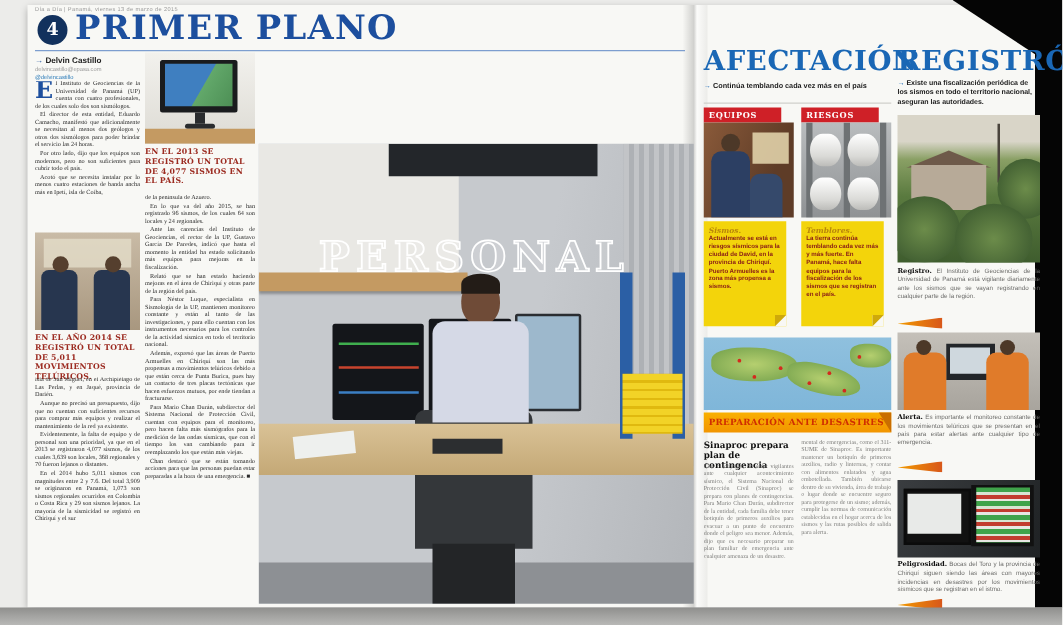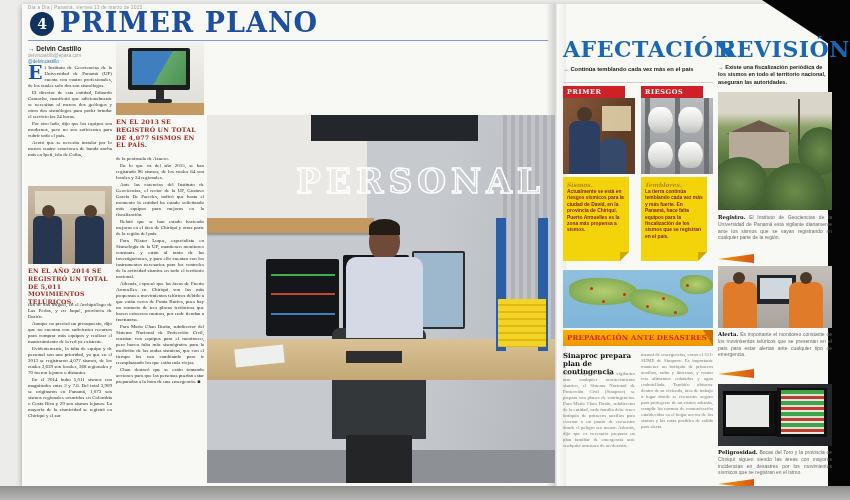--- a/index.html
+++ b/index.html
@@ -69,22 +69,22 @@
   .ph-main .folders{position:absolute;left:83.5%;top:50%;width:14%;height:13%;background:repeating-linear-gradient(#f2d327 0 5px,#e0b90f 5px 7px);}
   .ph-main .chairback{position:absolute;left:36%;top:58%;width:27%;height:30%;background:#34373a;border-radius:8px 8px 0 0;}
   .ph-main .chairbase{position:absolute;left:40%;top:87%;width:19%;height:13%;background:#232527;}
   .ph-main .head{position:absolute;left:46.5%;top:29%;width:9%;height:10.5%;background:#6f4b37;border-radius:50% 50% 45% 45%;}
   .ph-main .hair{position:absolute;left:46.5%;top:28.2%;width:9%;height:4.5%;background:#231c17;border-radius:50% 50% 0 0;}
   .ph-main .shirt{position:absolute;left:40%;top:38.5%;width:22%;height:22%;background:#d5d9e6;border-radius:10px 10px 0 0;}
   .ph-main .floor{position:absolute;left:0;top:91%;width:100%;height:9%;background:#8d9094;}
   
   .head-band{left:207px;top:127px;width:258px;height:46px;background:#0f86c8;}
   .head-band span{display:block;font:bold 33px/46px "DejaVu Serif",serif;color:#fff;letter-spacing:5px;padding-left:8px;white-space:nowrap;}
-  .head-outline{left:255px;top:160px;width:300px;font:bold 33px/44px "DejaVu Serif",serif;letter-spacing:5px;
-                color:rgba(255,255,255,.12);-webkit-text-stroke:1.4px #ffffff;white-space:nowrap;margin-left:41px;}
+  .head-outline{left:255px;top:184px;width:300px;font:bold 33px/44px "DejaVu Serif",serif;letter-spacing:5px;
+                color:rgba(255,255,255,.12);-webkit-text-stroke:1.4px #ffffff;white-space:nowrap;}
   
   .afe-title{left:563px;top:36px;width:152px;font:bold 22px "DejaVu Serif",serif;color:#1a67b5;letter-spacing:.5px;}
   .afe-sub{left:563px;top:66px;width:150px;font:bold 5.8px "Liberation Sans",sans-serif;color:#1c1c1c;}
   .afe-sub .arr{color:#1a67b5;}
   .thin-rule{height:1px;background:#cfcfcb;}
   .card{width:72px;}
   .card-label{height:12px;width:58px;background:#cf2027;color:#fff;font:bold 6.5px/12px "DejaVu Serif",serif;
               padding-left:4px;letter-spacing:.6px;}
   .card-photo{position:relative;width:100%;height:76px;overflow:hidden;}
   .ph-riesgos{background:linear-gradient(115deg,#8a5a3a,#5e3c27 70%);}
@@ -240,21 +240,21 @@
     <div class="chairbase"></div>
   </div>
 
   <div class="abs head-outline">PERSONAL</div>
 
   <div class="abs afe-title">AFECTACIÓN</div>
   <div class="abs afe-sub"><span class="arr">→</span> <span>Continúa temblando cada vez más en el país</span></div>
   <div class="abs thin-rule" style="left:563px;top:82px;width:150px;"></div>
 
   <div class="abs card" style="left:563px;top:86px;">
-    <div class="card-label">PRIMER</div>
+    <div class="card-label">EQUIPOS</div>
     <div class="card-photo ph-riesgos">
       <div class="glow"></div>
       <div class="head"></div>
       <div class="fig"></div>
       <div class="fig2"></div>
     </div>
     <div class="note">
       <div class="note-title">Sismos.</div>
       <div class="note-body">Actualmente se está en riesgos sísmicos para la ciudad de David, en la provincia de Chiriquí. Puerto Armuelles es la zona más propensa a sismos.</div>
     </div>
@@ -291,21 +291,21 @@
   </div>
 
   <div class="abs prep-bar">
     <span>PREPARACIÓN ANTE DESASTRES</span>
   </div>
 
   <div class="abs subart-title">Sinaproc prepara plan de contingencia</div>
   <div class="abs subart-col sa1">Con el objetivo de estar vigilantes ante cualquier acontecimiento sísmico, el Sistema Nacional de Protección Civil (Sinaproc) se prepara con planes de contingencias. Para Mario Chan Durán, subdirector de la entidad, cada familia debe tener botiquín de primeros auxilios para evacuar a un punto de encuentro donde el peligro sea menor. Además, dijo que es necesario preparar un plan familiar de emergencia ante cualquier amenaza de un desastre.</div>
   <div class="abs subart-col sa2">mental de emergencias, como el 311-SUME de Sinaproc. Es importante mantener un botiquín de primeros auxilios, radio y linternas, y contar con alimentos enlatados y agua embotellada. También ubicarse dentro de su vivienda, área de trabajo o lugar donde se encuentre seguro para protegerse de un sismo; además, cumplir las normas de comunicación establecidas en el hogar acerca de los sismos y las rutas posibles de salida para alerta.</div>
 
-  <div class="abs rev-title">REVISIÓN</div>
+  <div class="abs rev-title">REGISTRÓ</div>
   <div class="abs rev-sub"><span class="arr">→</span> <span>Existe una fiscalización periódica de los sismos en todo el territorio nacional, aseguran las autoridades.</span></div>
 
   <div class="abs photo rev-photo ph-registro">
     <div class="pole"></div>
     <div class="roof"></div>
     <div class="house"></div>
     <div class="bush b3"></div>
     <div class="bush b1"></div>
     <div class="bush b2"></div>
   </div>

